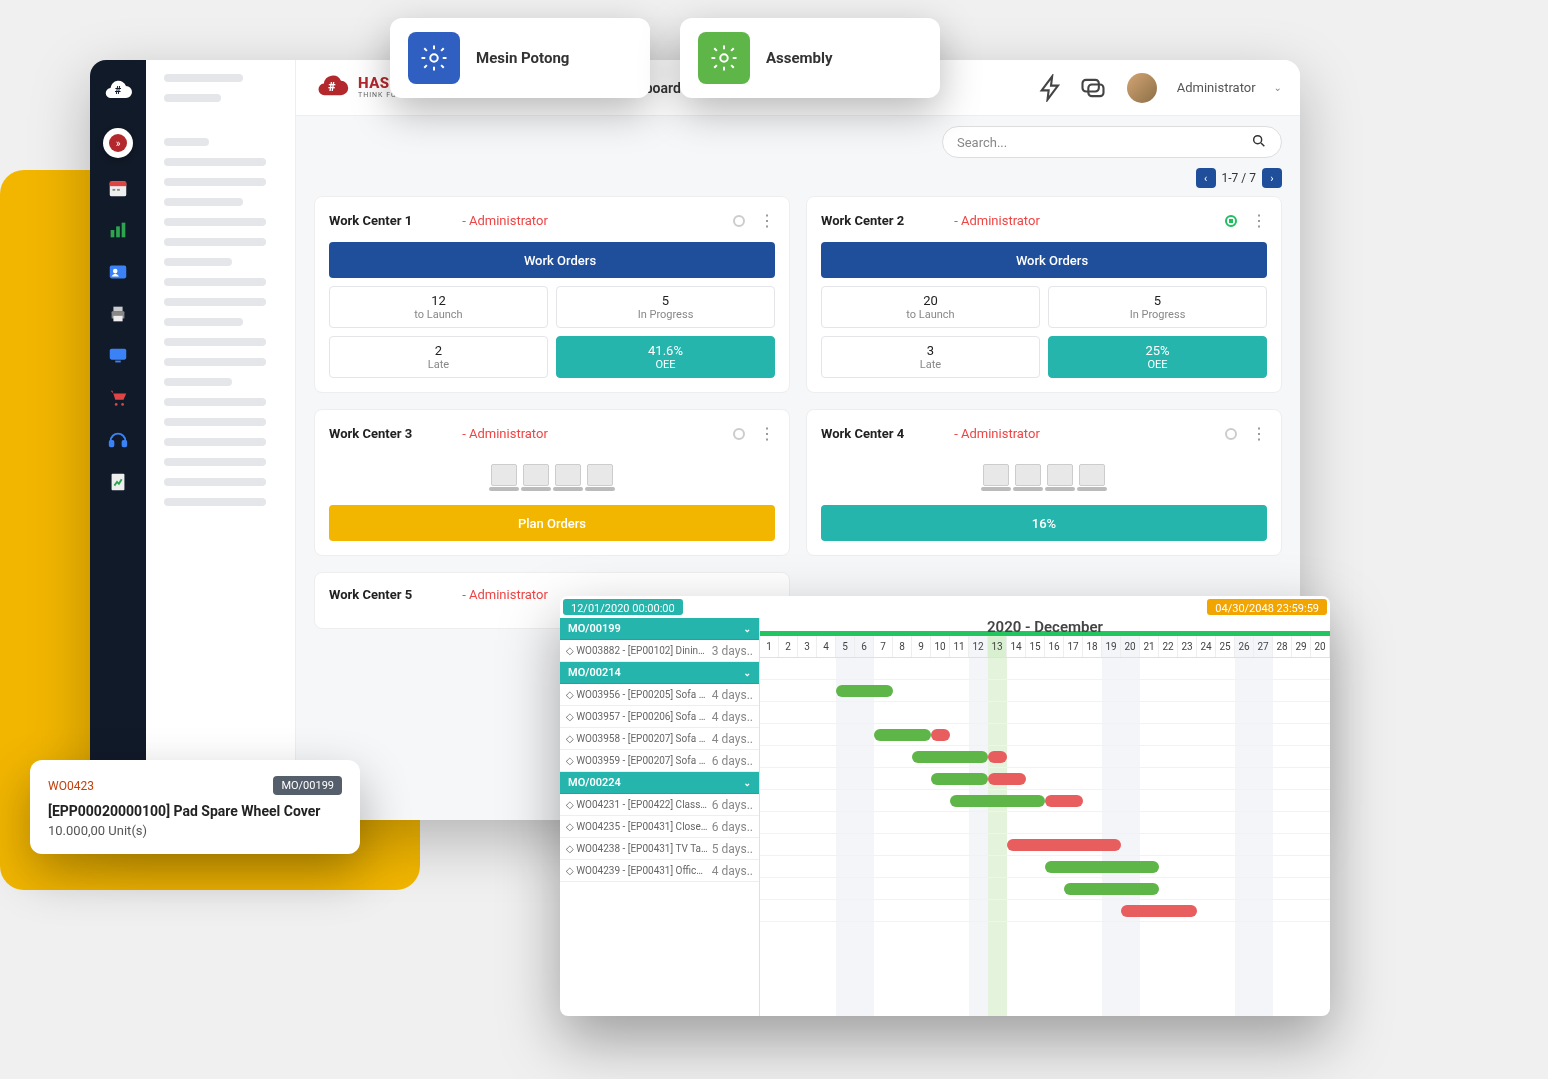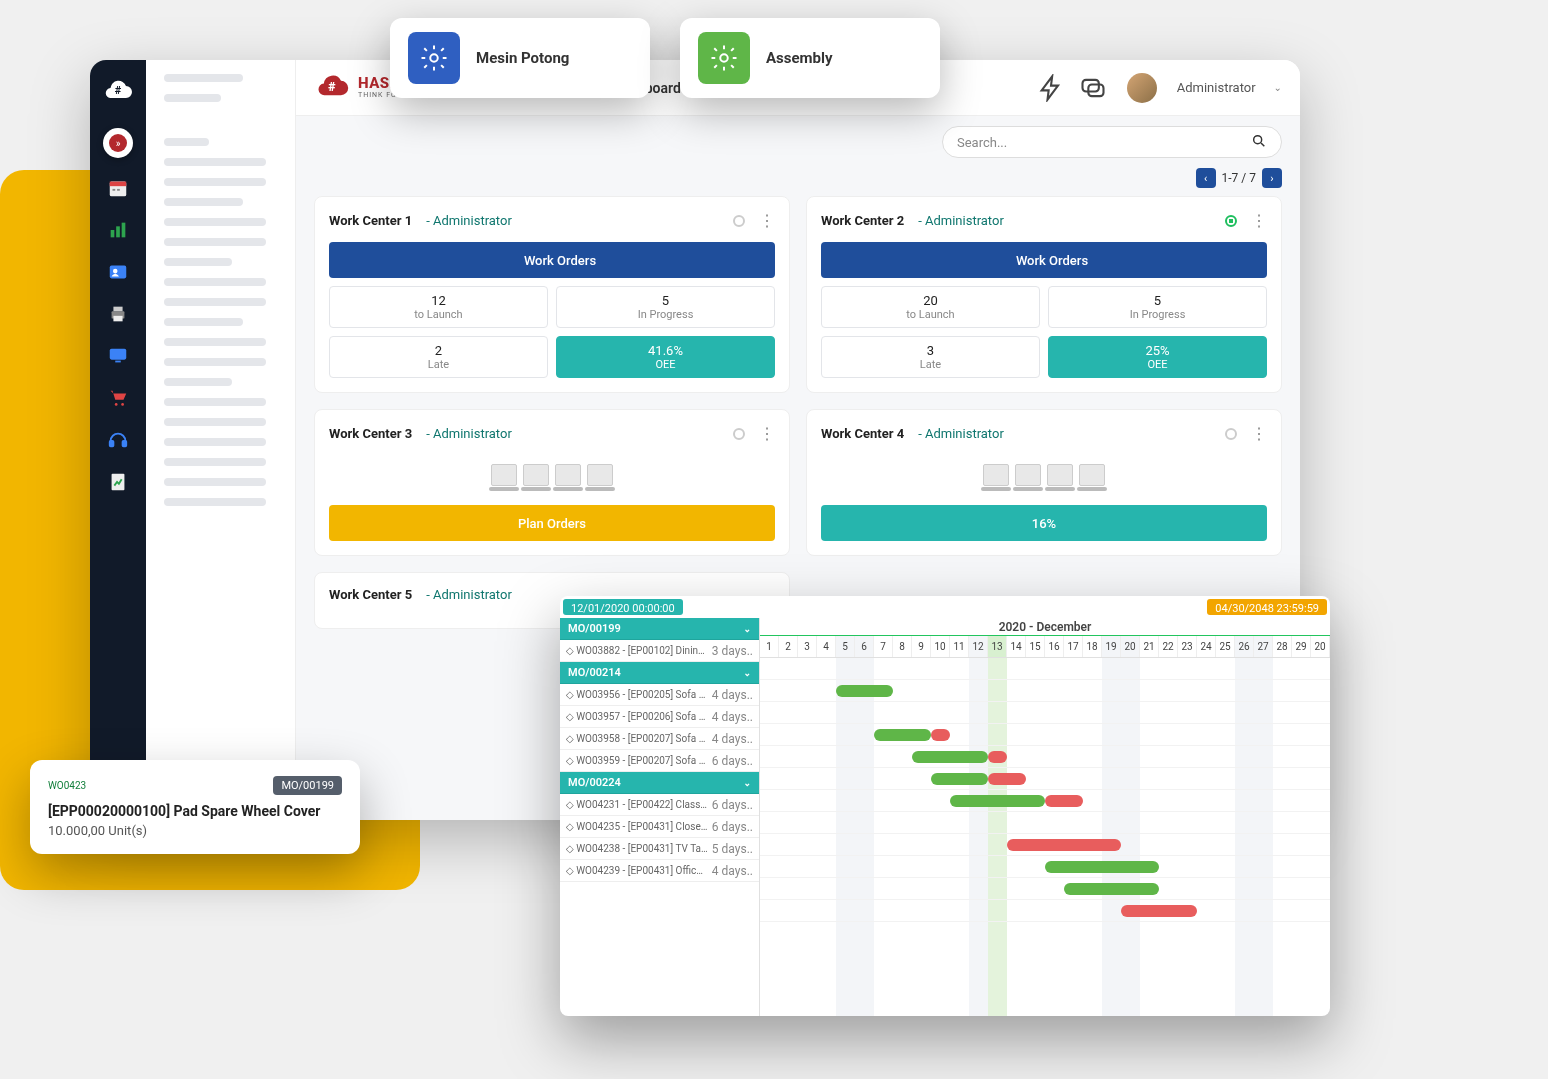--- a/index.html
+++ b/index.html
@@ -39,21 +39,21 @@
 
   .searchrow { height:52px; display:flex; align-items:center; justify-content:flex-end; padding:0 18px; gap:12px; }
   .searchbox { width:340px; height:32px; border:1px solid #ddd; border-radius:16px; background:#fff; display:flex; align-items:center; padding:0 14px; color:#888; font-size:13px; justify-content:space-between; }
   .pager { display:flex; align-items:center; gap:6px; font-size:12px; color:#333; }
   .pgbtn { width:20px;height:20px;border-radius:4px;background:#1f4e9b;color:#fff;display:flex;align-items:center;justify-content:center;font-size:11px; }
 
   .grid { padding:0 18px 18px; display:grid; grid-template-columns:1fr 1fr; gap:16px; }
   .card { background:#fff; border-radius:8px; padding:14px; border:1px solid #eee; }
   .card-h { display:flex; align-items:center; gap:14px; font-size:13px; margin-bottom:12px; }
   .card-h .nm { font-weight:700; color:#222; }
-  .card-h .ad { color:#0f766e; }
+  .card-h .ad { color:#ef4444;margin-left:36px; }
   .card-h .sp { flex:1; }
   .dot { width:12px;height:12px;border-radius:50%;border:2px solid #ccc; }
   .dot.on { border-color:#1fbf5f; background:radial-gradient(circle,#1fbf5f 40%,#fff 41%); }
   .kebab { color:#888; font-size:16px; }
   .wo-btn { height:36px; background:#1f4e9b; color:#fff; border-radius:4px; display:flex; align-items:center; justify-content:center; font-size:13px; font-weight:500;padding-left:16px; }
   .stat-row { display:flex; gap:8px; margin-top:8px; }
   .stat { flex:1; border:1px solid #e3e5e9; border-radius:4px; padding:6px; text-align:center; }
   .stat .v { font-size:13px; color:#222; }
   .stat .l { font-size:11px; color:#888; }
   .stat.teal { background:#26b5ad; border-color:#26b5ad; }
@@ -70,40 +70,40 @@
   .chip.right { left:680px; }
   .chip-ico { width:52px;height:52px;border-radius:8px;display:flex;align-items:center;justify-content:center; }
   .chip-ico.blue { background:#2f5fc1; }
   .chip-ico.green { background:#5fb648; }
   .chip-ico svg { width:30px;height:30px; }
   .chip-t { font-size:15px; font-weight:700; color:#333; }
 
   
   .popup { position:absolute; left:30px; top:760px; width:330px; background:#fff; border-radius:12px; box-shadow:0 20px 50px rgba(0,0,0,.3); padding:16px 18px; z-index:20; }
   .popup-h { display:flex; align-items:center; justify-content:space-between; margin-bottom:8px; }
-  .popup-h .wo { font-size:10px; color:#15803d; }
+  .popup-h .wo { font-size:12px; color:#c2410c; }
   .badge { background:#555e6b; color:#fff; font-size:11px; padding:3px 8px; border-radius:4px; }
   .popup-title { font-size:14px; font-weight:700; color:#222; margin-bottom:4px; }
   .popup-u { font-size:13px; color:#555; }
 
   
   .gantt { position:absolute; left:560px; top:596px; width:770px; height:420px; background:#fff; border-radius:8px; box-shadow:0 24px 60px rgba(0,0,0,.35); z-index:15; overflow:hidden; font-size:11px; color:#444; }
   .gantt-top { height:22px; display:flex; justify-content:space-between; }
   .gchip { padding:3px 8px; color:#fff; border-radius:3px; font-size:11px; margin:3px; }
   .gchip.teal{background:#26b5ad;} .gchip.org{background:#f2a500;}
   .gantt-body { display:flex; height:calc(100% - 22px); }
   .gantt-left { width:200px; border-right:1px solid #e0e0e0; display:flex; flex-direction:column; }
   .gl-h { height:40px; border-bottom:1px solid #e0e0e0; display:flex; align-items:center; justify-content:center; font-weight:600; font-size:12px; }
   .mo-row { height:22px; background:#26b5ad; color:#fff; display:flex; align-items:center; padding:0 8px; font-weight:600; font-size:11px; justify-content:space-between; border-bottom:1px solid #1fa59d; }
   .mo-row .cv{ font-size:9px; }
   .wo-row { height:22px; border-bottom:1px solid #eee; display:flex; align-items:center; padding:0 6px; font-size:10px; color:#666; justify-content:space-between; }
   .wo-row .dur { font-size:12px; color:#888; white-space:nowrap; margin-left:4px; }
   .wo-row .nm { white-space:nowrap; overflow:hidden; text-overflow:ellipsis; flex:1; }
   .gantt-right { flex:1; position:relative; overflow:hidden; }
-  .gr-month { height:18px; border-bottom:1px solid #22c55e; text-align:center; font-weight:600; font-size:12px; line-height:18px; }
+  .gr-month { height:18px; border-bottom:5px solid #22c55e; text-align:center; font-weight:600; font-size:15px; line-height:18px; }
   .gr-days { height:22px; display:flex; border-bottom:1px solid #e0e0e0; }
   .gr-day { flex:1; border-right:1px solid #eee; text-align:center; font-size:10px; line-height:22px; }
   .gr-day.we { background:#f3f5f8; }
   .gr-day.hl { background:#d8f0d0; }
   .gr-rows { position:relative; }
   .gr-row { height:22px; border-bottom:1px solid #f2f2f2; position:relative; }
   .bar { position:absolute; top:5px; height:12px; border-radius:6px; }
   .bar.g { background:#5fb648; }
   .bar.r { background:#e85d5d; }
   .gr-col-bg { position:absolute; top:0; bottom:0; width:calc(100%/30); }

